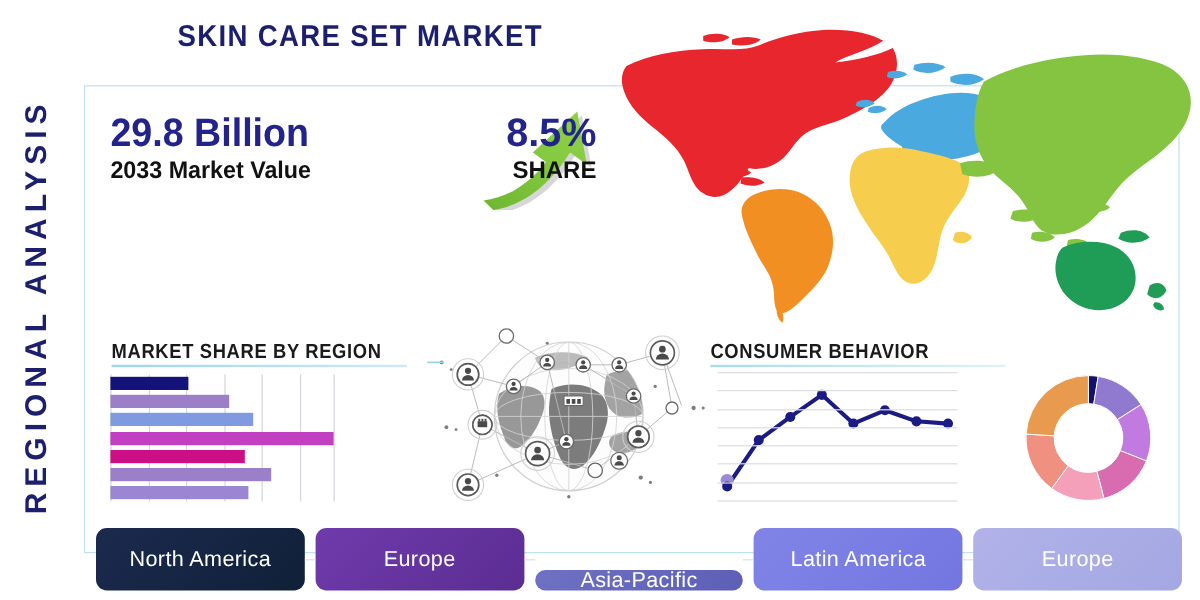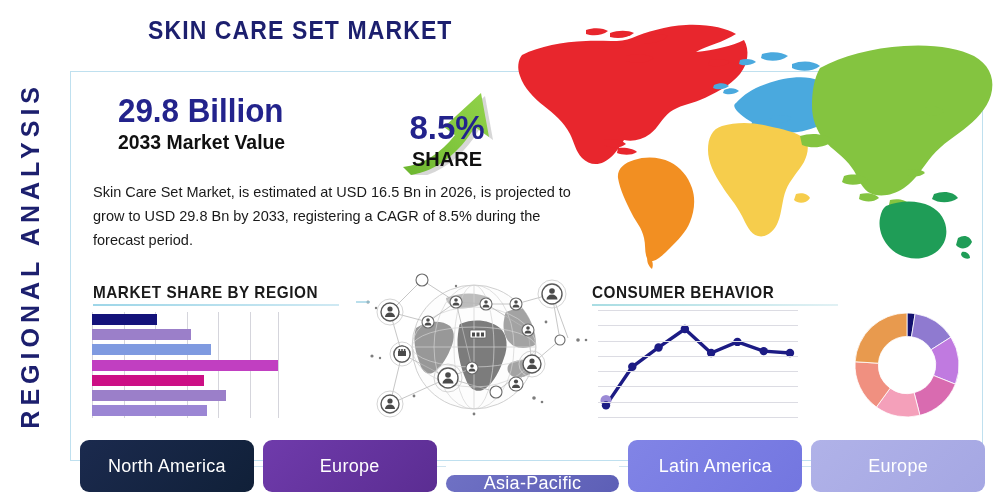--- a/index.html
+++ b/index.html
@@ -59,32 +59,32 @@
     box-sizing: border-box;
     background: transparent;
   }
 
   
   .kpi-row {
     position: absolute;
     left: 92px; top: 92px;
     width: 420px; height: 80px;
   }
-  .kpi-left { position: absolute; left: 0; top: 0; margin-left: 26px; }
+  .kpi-left { position: absolute; left: 0; top: 0; }
   .kpi-value {
     font-size: 33px; font-weight: bold; color: #23238c;
     line-height: 38px; white-space: nowrap;
     transform: scaleX(0.95); transform-origin: left center;
   }
   .kpi-caption {
     font-size: 20px; font-weight: bold; color: #111111;
     line-height: 24px; white-space: nowrap;
     transform: scaleX(0.97); transform-origin: left center;
   }
-  .kpi-right { position: absolute; left: 305px; top: 17px; text-align: center; width: 100px;}
+  .kpi-right { position: absolute; left: 305px; top: 0; text-align: right; width: 100px;}
   .kpi-right .kpi-value { transform: none; }
   .kpi-right .kpi-caption { transform: none; }
 
   .arrow-wrap {
     position: absolute; left: 305px; top: -5px;
     width: 110px; height: 88px;
   }
 
   
   .desc {
@@ -235,21 +235,20 @@
         <path d="M6,80 C26,78 44,66 58,48 L47,40 L84,6 L92,50 L78,40 C62,66 40,84 14,88 Z" fill="url(#arrGrad)"></path>
       </svg>
     </div>
 
     <div class="kpi-right">
       <div class="kpi-value">8.5%</div>
       <div class="kpi-caption">SHARE</div>
     </div>
   </div>
 
-  <div class="desc">Skin Care Set Market, is estimated at USD 16.5 Bn in 2026, is projected to grow to USD 29.8 Bn by 2033, registering a CAGR of 8.5% during the forecast period.</div>
 
   <div class="world-map">
     <svg viewBox="0 0 500 268" width="500" height="268">
 
       <g>
         <path fill="#e8262d" d="M22,47 C40,38 62,34 86,33 C104,32 120,35 132,30 C146,24 166,18 186,17
           C208,16 226,20 236,26 C224,34 206,38 196,44 C214,42 232,38 244,32 C250,42 248,56 240,66
           C230,78 214,86 200,92 C190,96 178,98 170,104 C162,110 158,120 150,126 C142,132 132,134 124,132
           C118,142 112,150 104,154 C96,158 88,156 82,150 C76,144 74,134 70,126 C64,114 54,106 44,98
           C34,90 24,80 20,68 C17,60 18,52 22,47 Z"></path>

